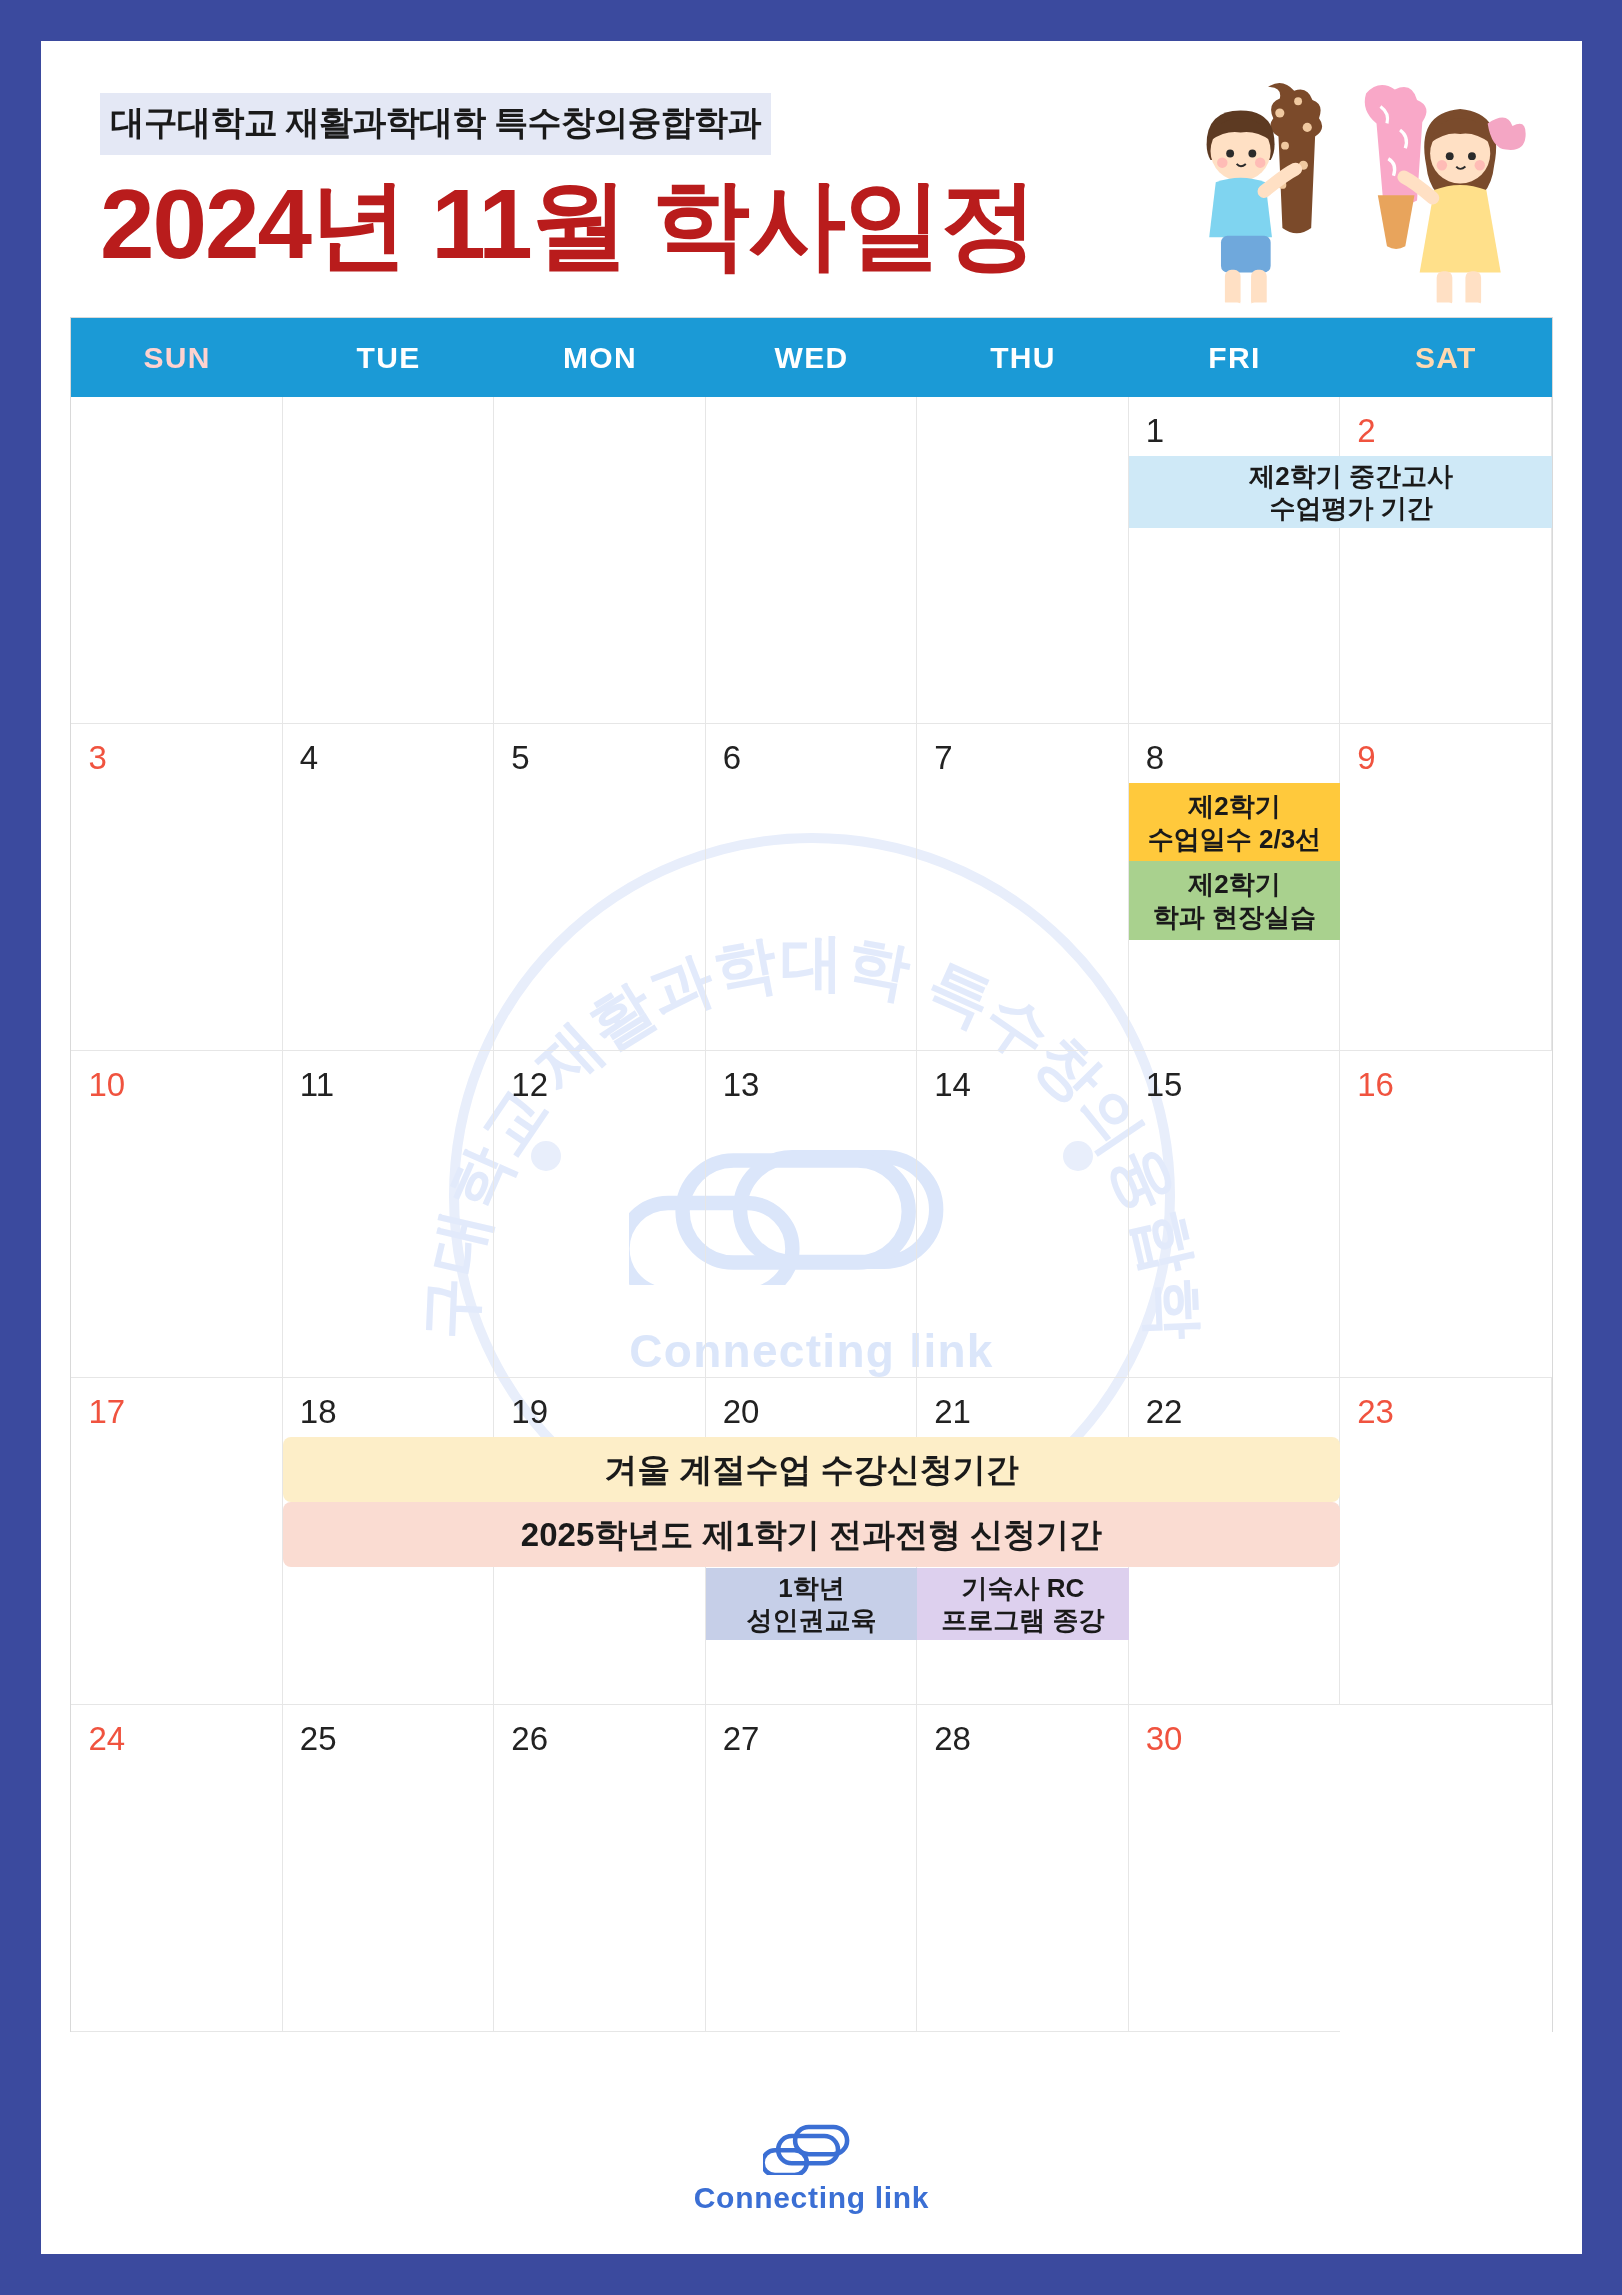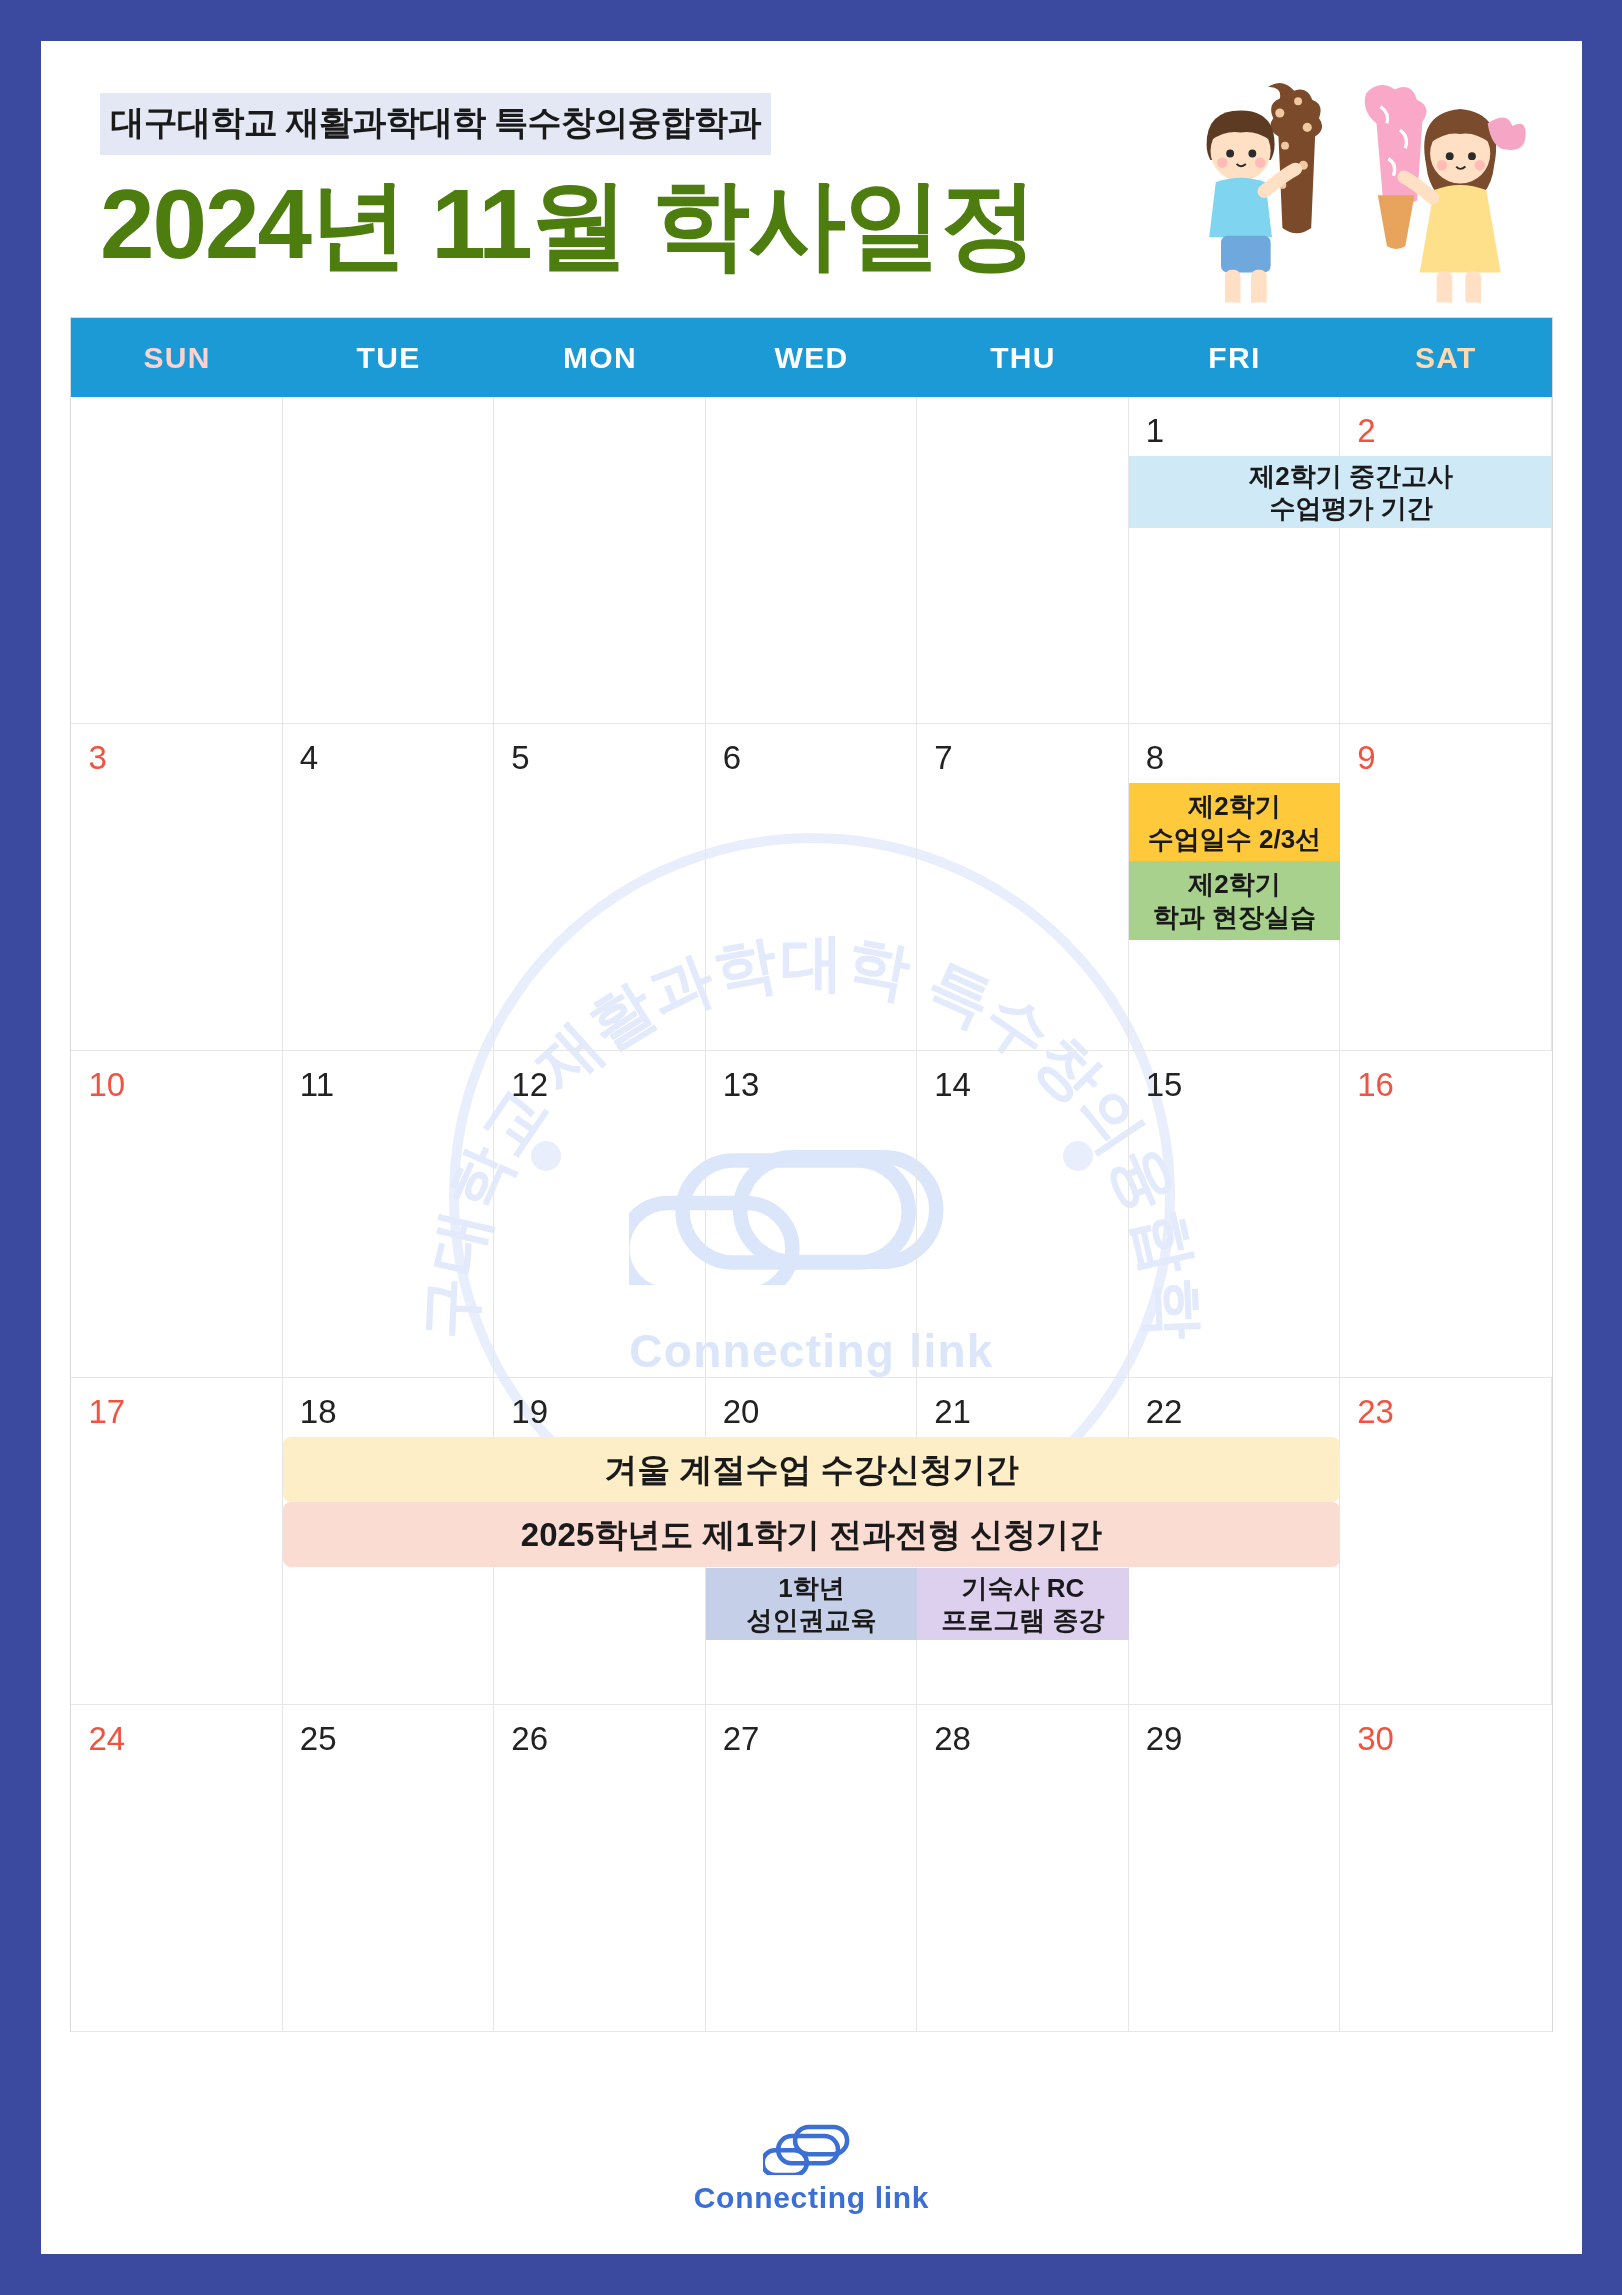--- a/index.html
+++ b/index.html
@@ -77,21 +77,21 @@
     font-weight: bold;
     color: #1a1a1a;
     background: #e4e8f5;
     padding: 6.5px 10.5px 9.2px 10.5px;
     letter-spacing: -0.7px;
   }
   .title-line {
     margin-top: 17px;
     font-size: 98px;
     font-weight: bold;
-    color: #4d7c0f;
+    color: #b91c1c;
     letter-spacing: -2px;
     line-height: 1.08;
   }
   .mascot {
     position: absolute;
     right: 46px; top: 26px;
     width: 366px; height: 275px;
     z-index: 4;
   }
 
@@ -399,23 +399,20 @@
             <div class="daycell">
               <div class="daynum">26</div>
             </div>
             <div class="daycell">
               <div class="daynum">27</div>
             </div>
             <div class="daycell">
               <div class="daynum">28</div>
             </div>
             <div class="daycell">
-              <div class="daynum">29</div>
-            </div>
-            <div class="daycell">
               <div class="daynum red">30</div>
             </div>
           </div>
         </div>
     </div>
 
     <div class="footer">
       <svg class="footer-mark" viewBox="0 0 150 80">
         <path d="M18 42 h30 a19 19 0 0 1 0 38 h-30 a19 19 0 0 1 0 -38 z" fill="none" stroke="#3b6fd4" stroke-width="7"></path>
         <path d="M70 6 h38 a21 21 0 0 1 0 42 h-38 a21 21 0 0 1 0 -42 z" fill="none" stroke="#3b6fd4" stroke-width="7"></path>

